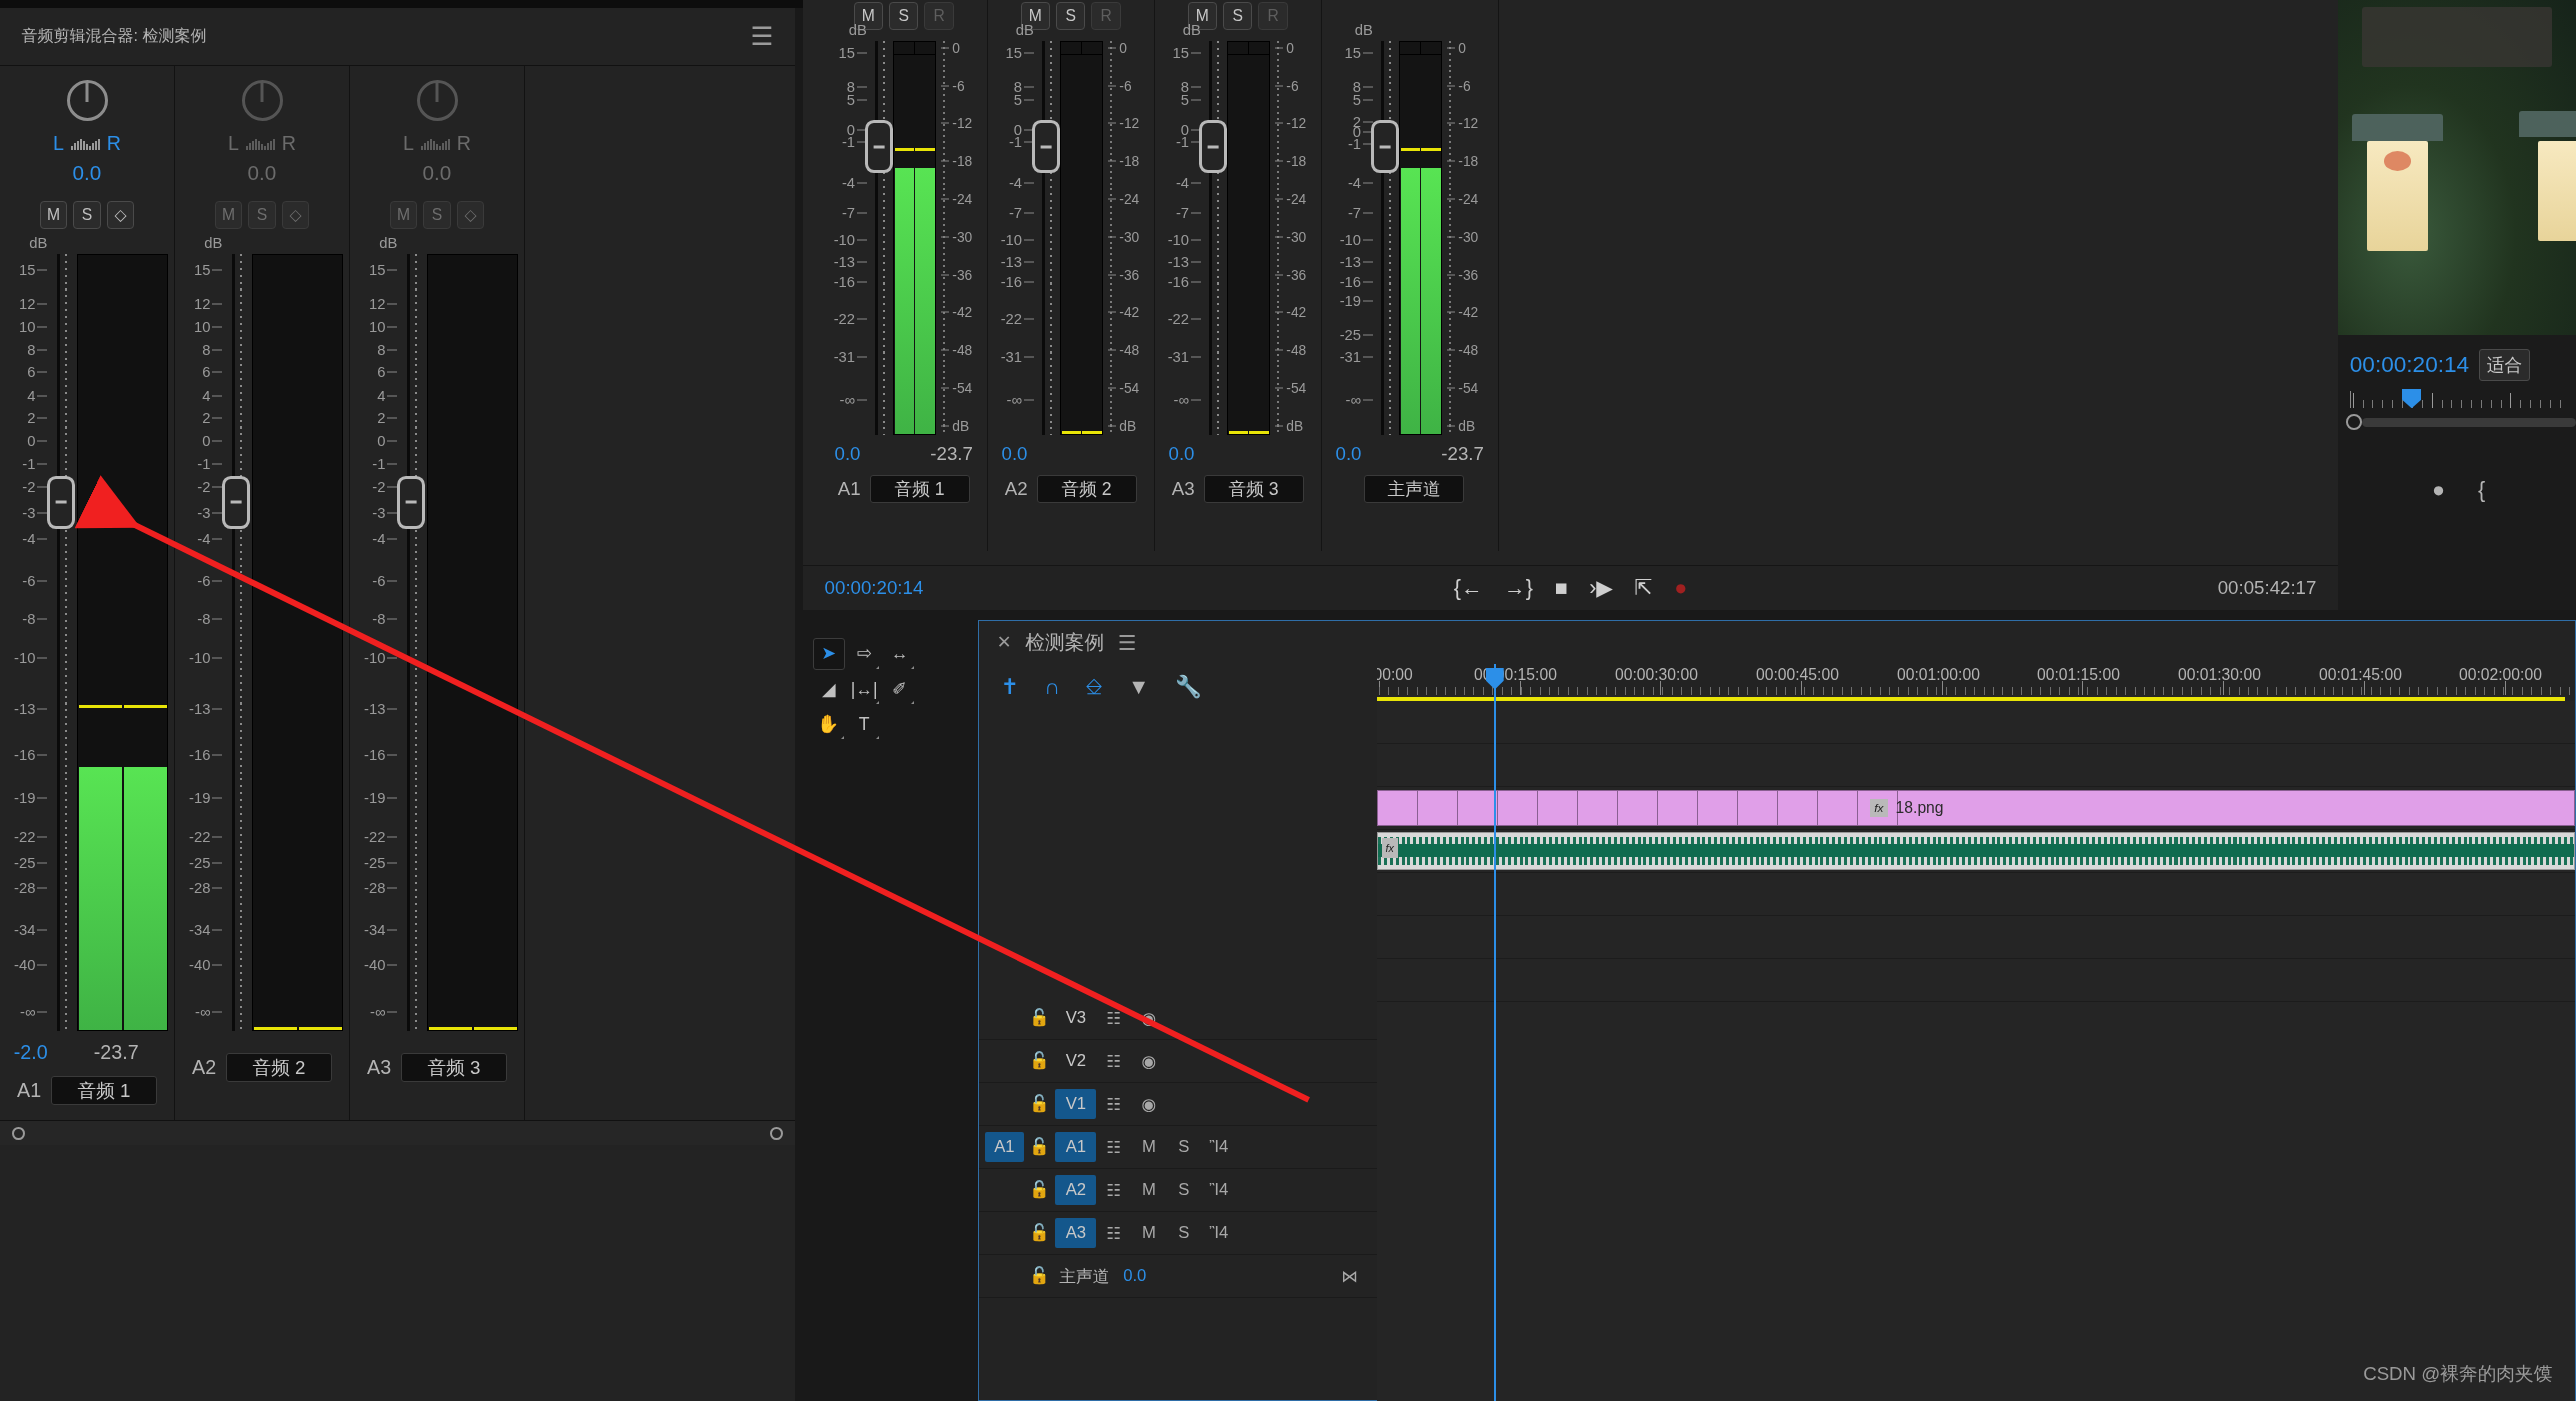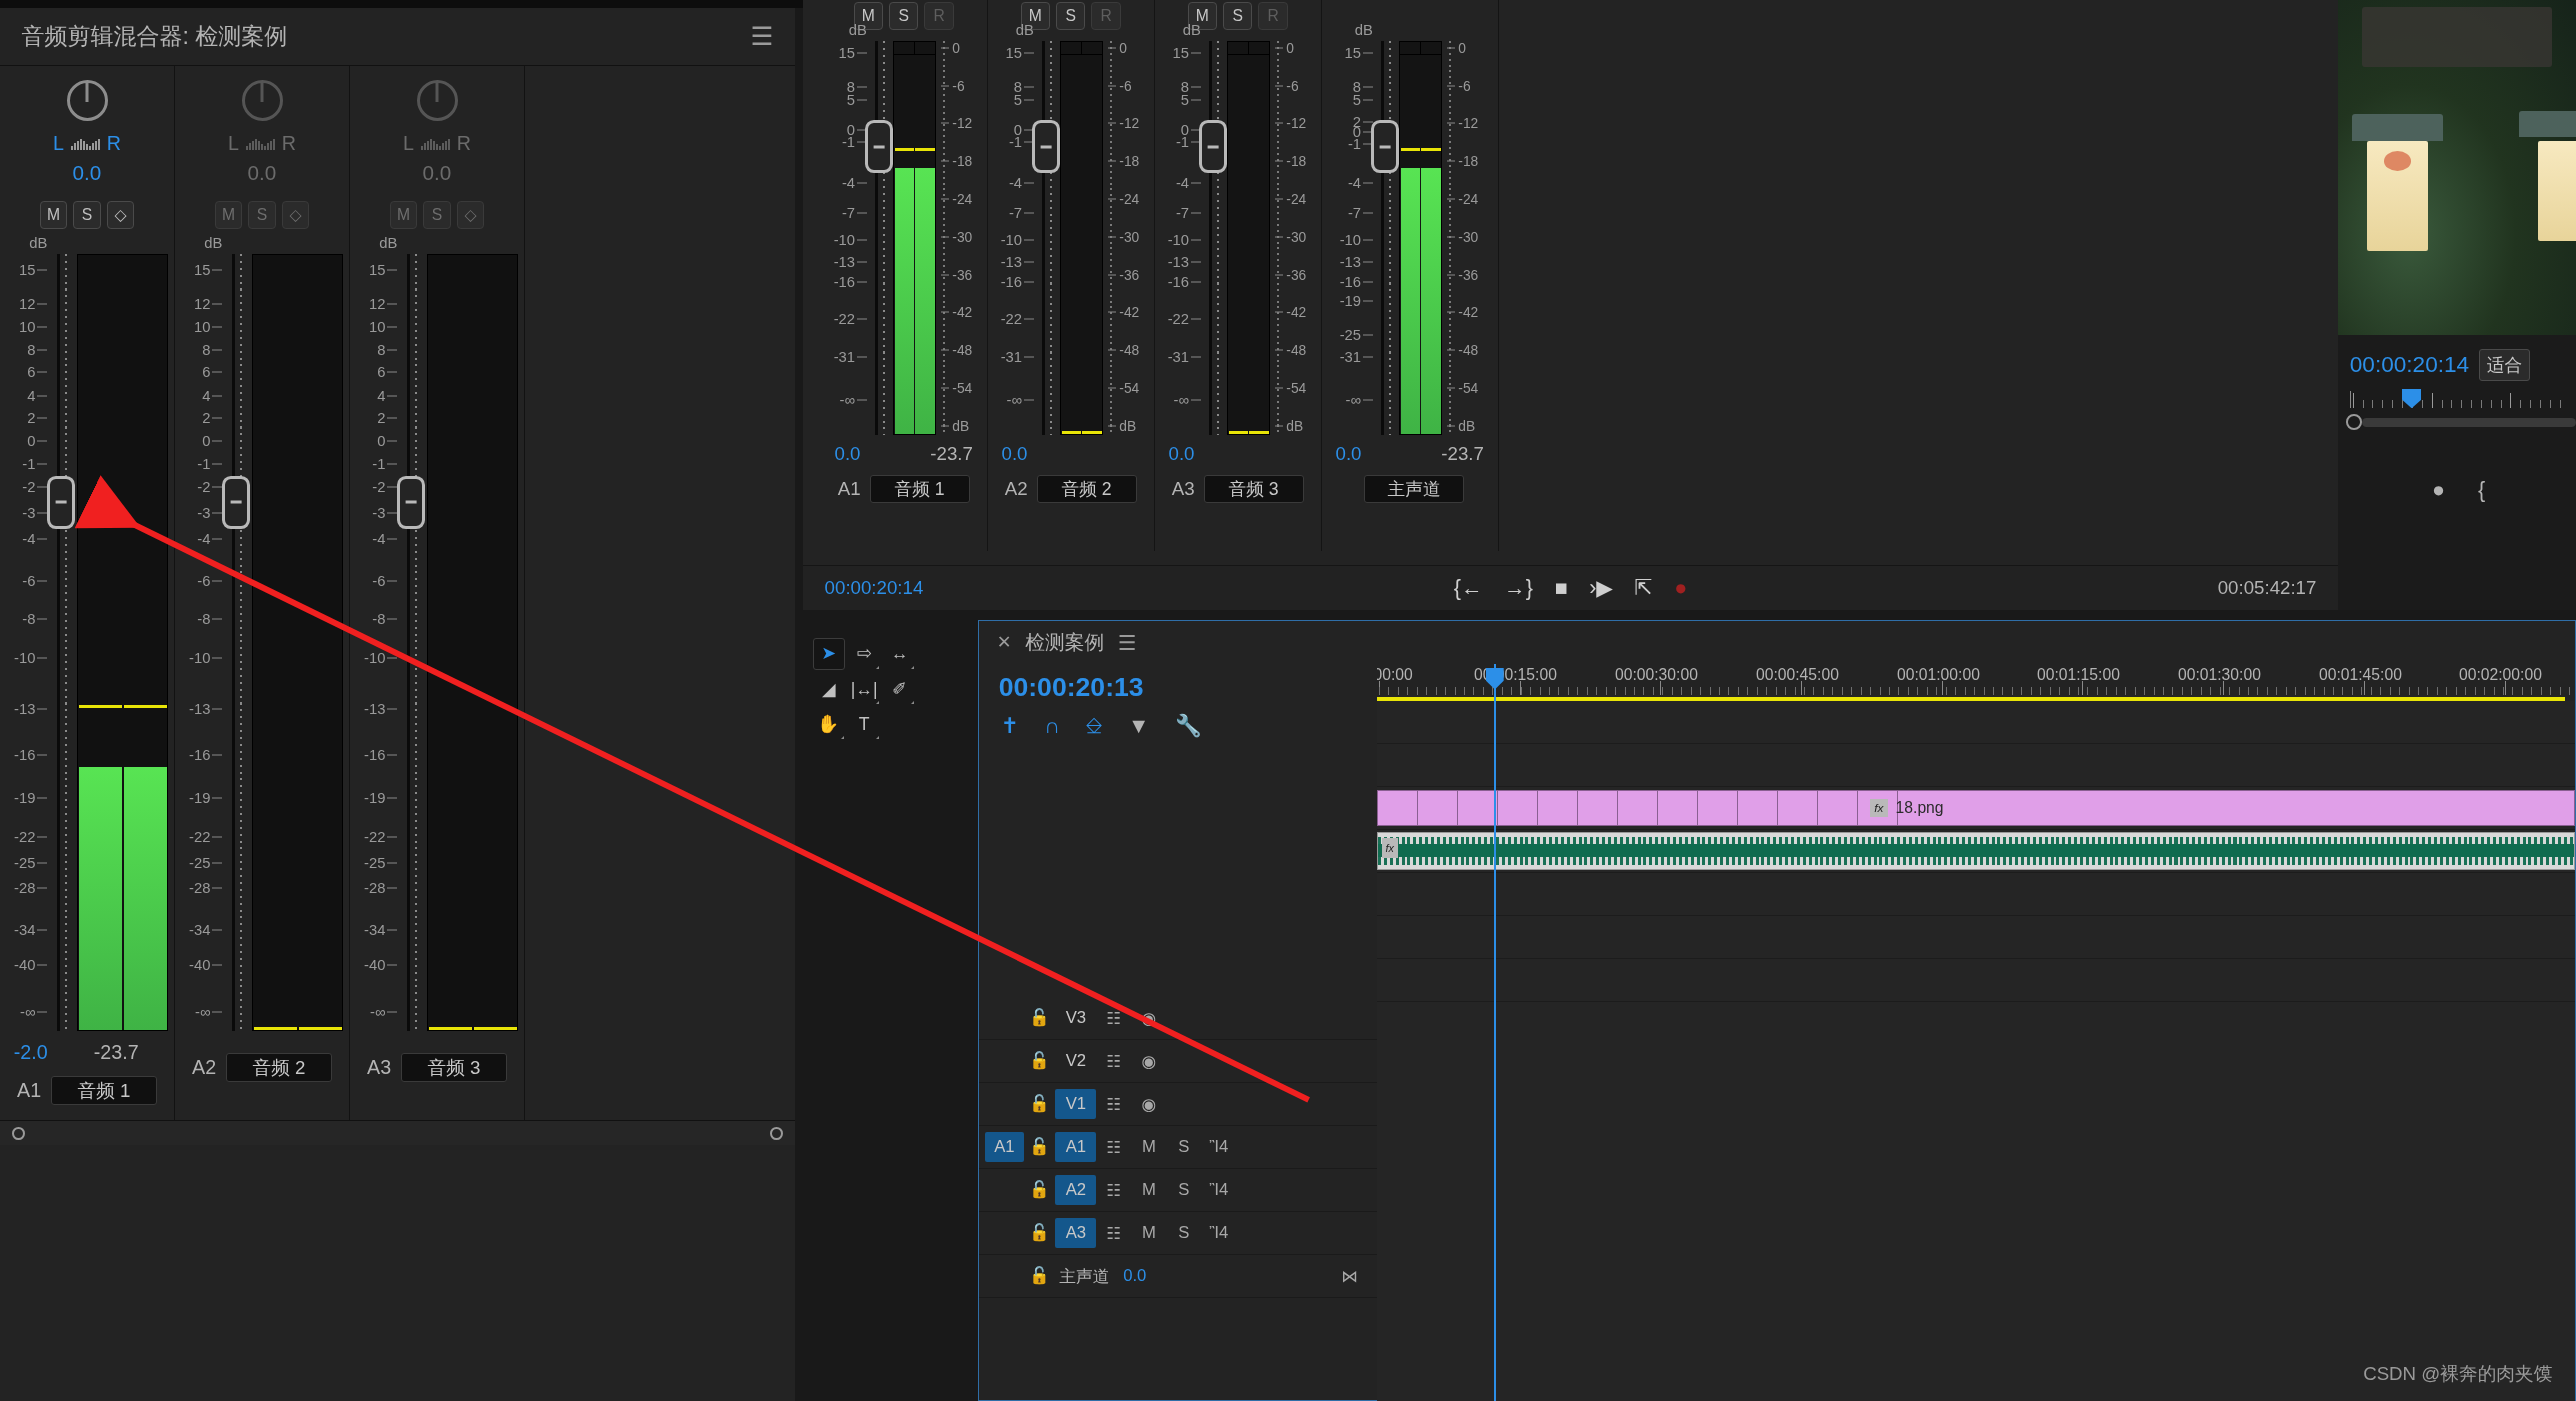--- a/index.html
+++ b/index.html
@@ -11,21 +11,21 @@
   }
   .root { position:absolute; inset:0; }
 
   
   .panel { position:absolute; background:#1f1f1f; }
 
   
   #clip-mixer { left:0; top:7.9px; width:795px; height:1401px; background:#232323; }
   #clip-mixer .pnl-head { height:57px; display:flex; align-items:center;
       padding:0 21.6px; background:#232323; }
-  #clip-mixer .pnl-title { font-size:23px; color:#b4b4b4; }
+  #clip-mixer .pnl-title { font-size:16px; color:#b4b4b4; }
   #clip-mixer .pnl-menu { margin-left:auto; font-size:25.6px; color:#9a9a9a; cursor:pointer; line-height:1;}
   .cm-strips { display:flex; height:1073px; border-top:1px solid #111; }
   .cm-strip { width:175px; border-right:1px solid #121212; display:flex;
       flex-direction:column; align-items:center; padding-top:13.8px; }
   .cm-strip.inactive { color:#6b6b6b; }
   .cm-strip.blank { flex:1; border-right:none; }
   .knob { width:41px; height:41px; border-radius:50%; border:3px solid #8d8d8d;
       position:relative; }
   .cm-strip.inactive .knob { border-color:#555; }
   .knob::after { content:''; position:absolute; left:50%; top:-2px; width:3px; height:21.6px;
@@ -932,21 +932,20 @@
   </div>
 
   <div class="panel" id="timeline">
     <div class="tl-head">
       <span class="x">✕</span>
       <span class="ttl">检测案例</span>
       <span class="mn">☰</span>
     </div>
     <div class="tl-main">
       <div class="tl-left" style="position:relative;">
-        <div class="tl-tc">00:00:20:13</div>
         <div class="tl-tools">
           <span class="ic blue">✝</span>
           <span class="ic blue">∩</span>
           <span class="ic blue">⎒</span>
           <span class="ic gray">▼</span>
           <span class="ic gray">🔧</span>
         </div>
         <div class="tracks" id="track-headers">
             <div class="trk">
               <div class="srcbox"></div>

